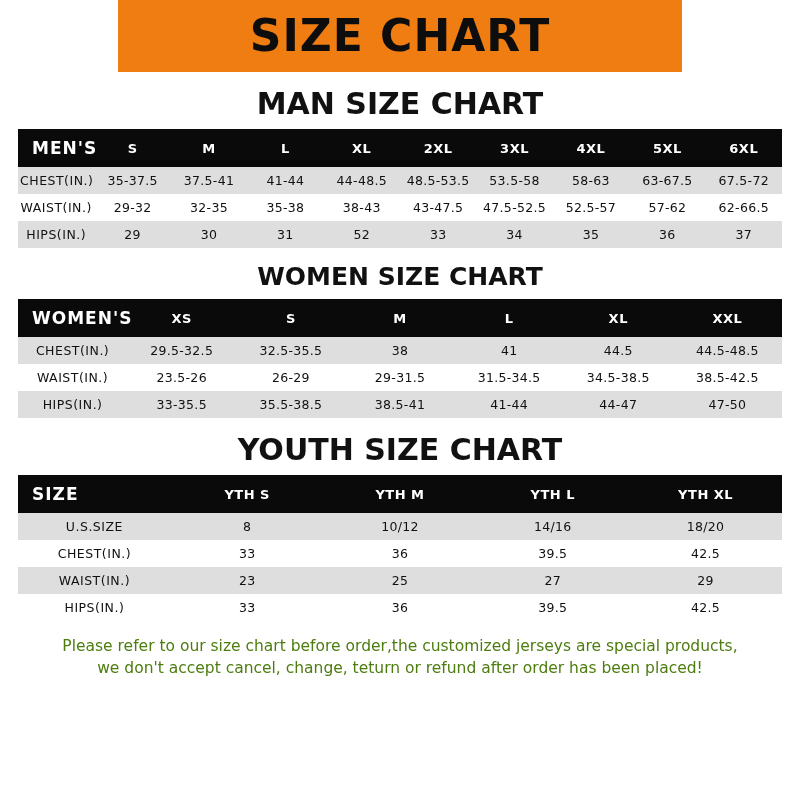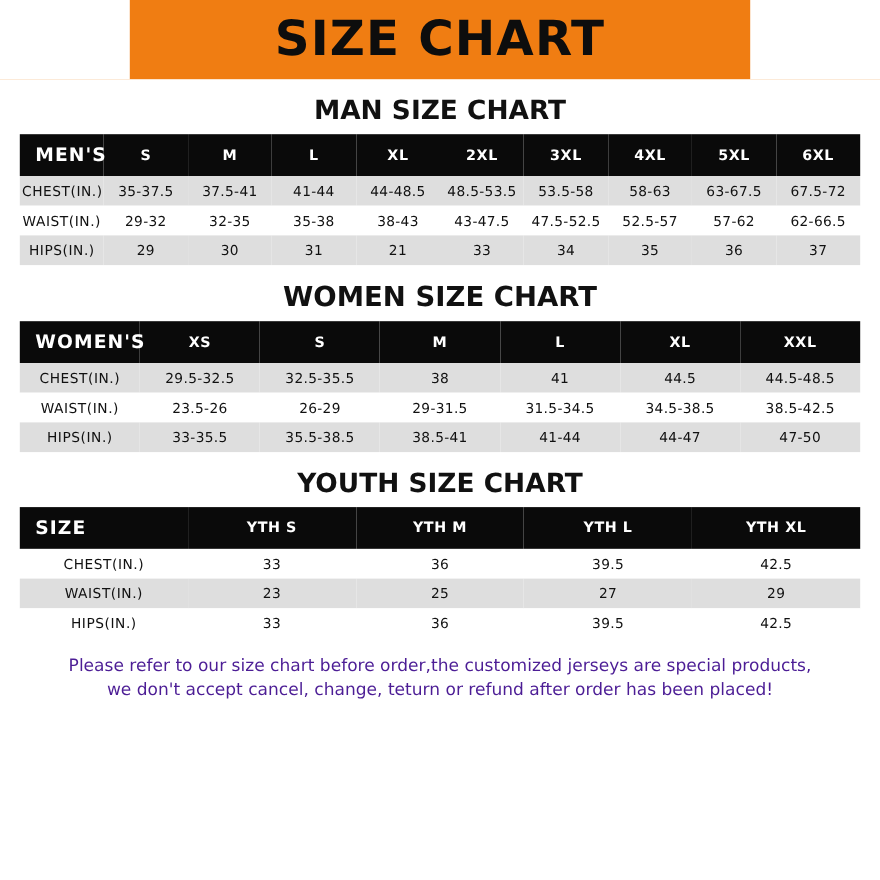--- a/index.html
+++ b/index.html
@@ -53,21 +53,21 @@
 
   .content {
     padding: 0 18px;
     box-sizing: border-box;
   }
 
   .section-title {
     text-align: center;
     font-family: "DejaVu Sans", sans-serif;
     font-weight: bold;
-    font-size: 24px;
+    font-size: 30px;
     color: #111111;
     letter-spacing: 0px;
     margin: 14px 0 8px 0;
   }
   .section-title.women { font-size: 25px; }
 
   table.size-table {
     width: 100%;
     border-collapse: collapse;
     table-layout: fixed;
@@ -107,21 +107,21 @@
   .youth-table thead th.rowlabel { font-size: 16px; }
   .women-table thead th { font-size: 15px; }
   .youth-table thead th { font-size: 15px; }
   .women-table tbody td,
   .youth-table tbody td { font-size: 13.5px; padding: 8px 2px; }
   .youth-table tbody td { padding: 9px 2px; }
 
   .footer-note {
     margin-top: 14px;
     text-align: center;
-    color: #4c1d95;
+    color: #4d7c0f;
     font-size: 15.5px;
     line-height: 1.45;
     font-family: "DejaVu Sans", sans-serif;
     padding: 0 6px;
   }
   .footer-note div { white-space: nowrap; }
 </style>
 </head>
 <body>
 
@@ -172,21 +172,21 @@
           <td>47.5-52.5</td>
           <td>52.5-57</td>
           <td>57-62</td>
           <td>62-66.5</td>
         </tr>
         <tr class="band-light">
           <td class="rowlabel">HIPS(IN.)</td>
           <td>29</td>
           <td>30</td>
           <td>31</td>
-          <td>21</td>
+          <td>52</td>
           <td>33</td>
           <td>34</td>
           <td>35</td>
           <td>36</td>
           <td>37</td>
         </tr>
       </tbody>
     </table>
 
     <div class="section-title women">WOMEN SIZE CHART</div>
@@ -238,20 +238,27 @@
       <thead>
         <tr>
           <th class="rowlabel">SIZE</th>
           <th>YTH S</th>
           <th>YTH M</th>
           <th>YTH L</th>
           <th>YTH XL</th>
         </tr>
       </thead>
       <tbody>
+        <tr class="band-light">
+          <td class="rowlabel">U.S.SIZE</td>
+          <td>8</td>
+          <td>10/12</td>
+          <td>14/16</td>
+          <td>18/20</td>
+        </tr>
         <tr class="band-white">
           <td class="rowlabel">CHEST(IN.)</td>
           <td>33</td>
           <td>36</td>
           <td>39.5</td>
           <td>42.5</td>
         </tr>
         <tr class="band-light">
           <td class="rowlabel">WAIST(IN.)</td>
           <td>23</td>

